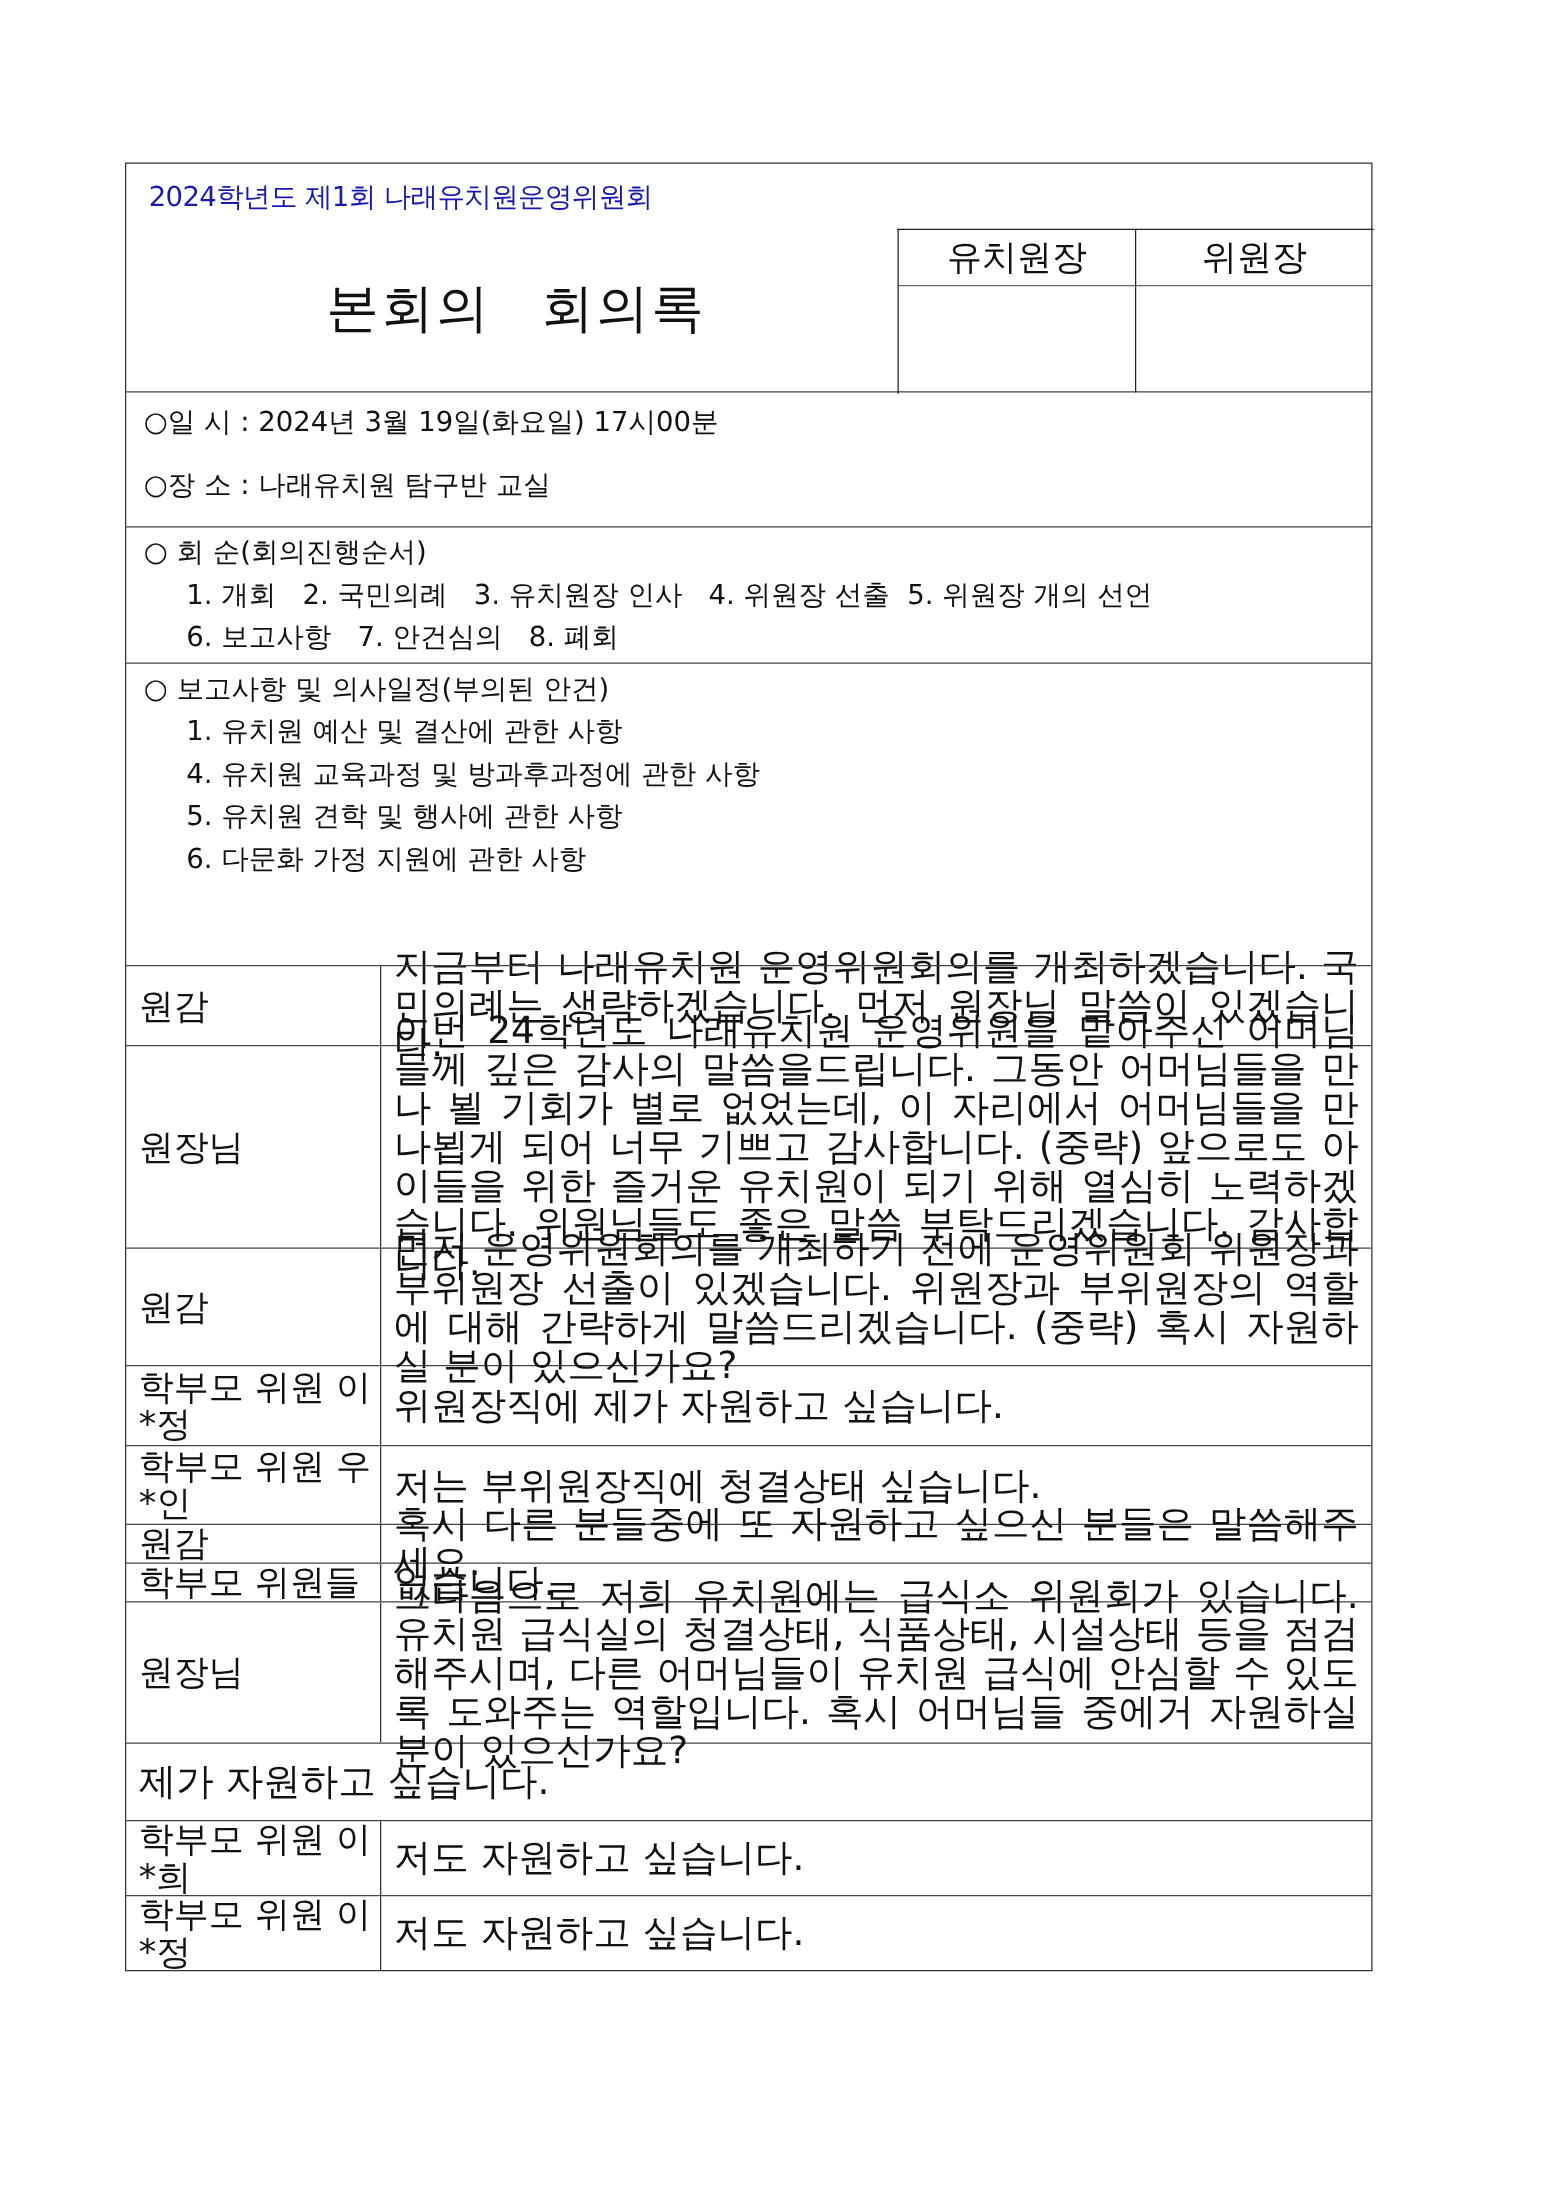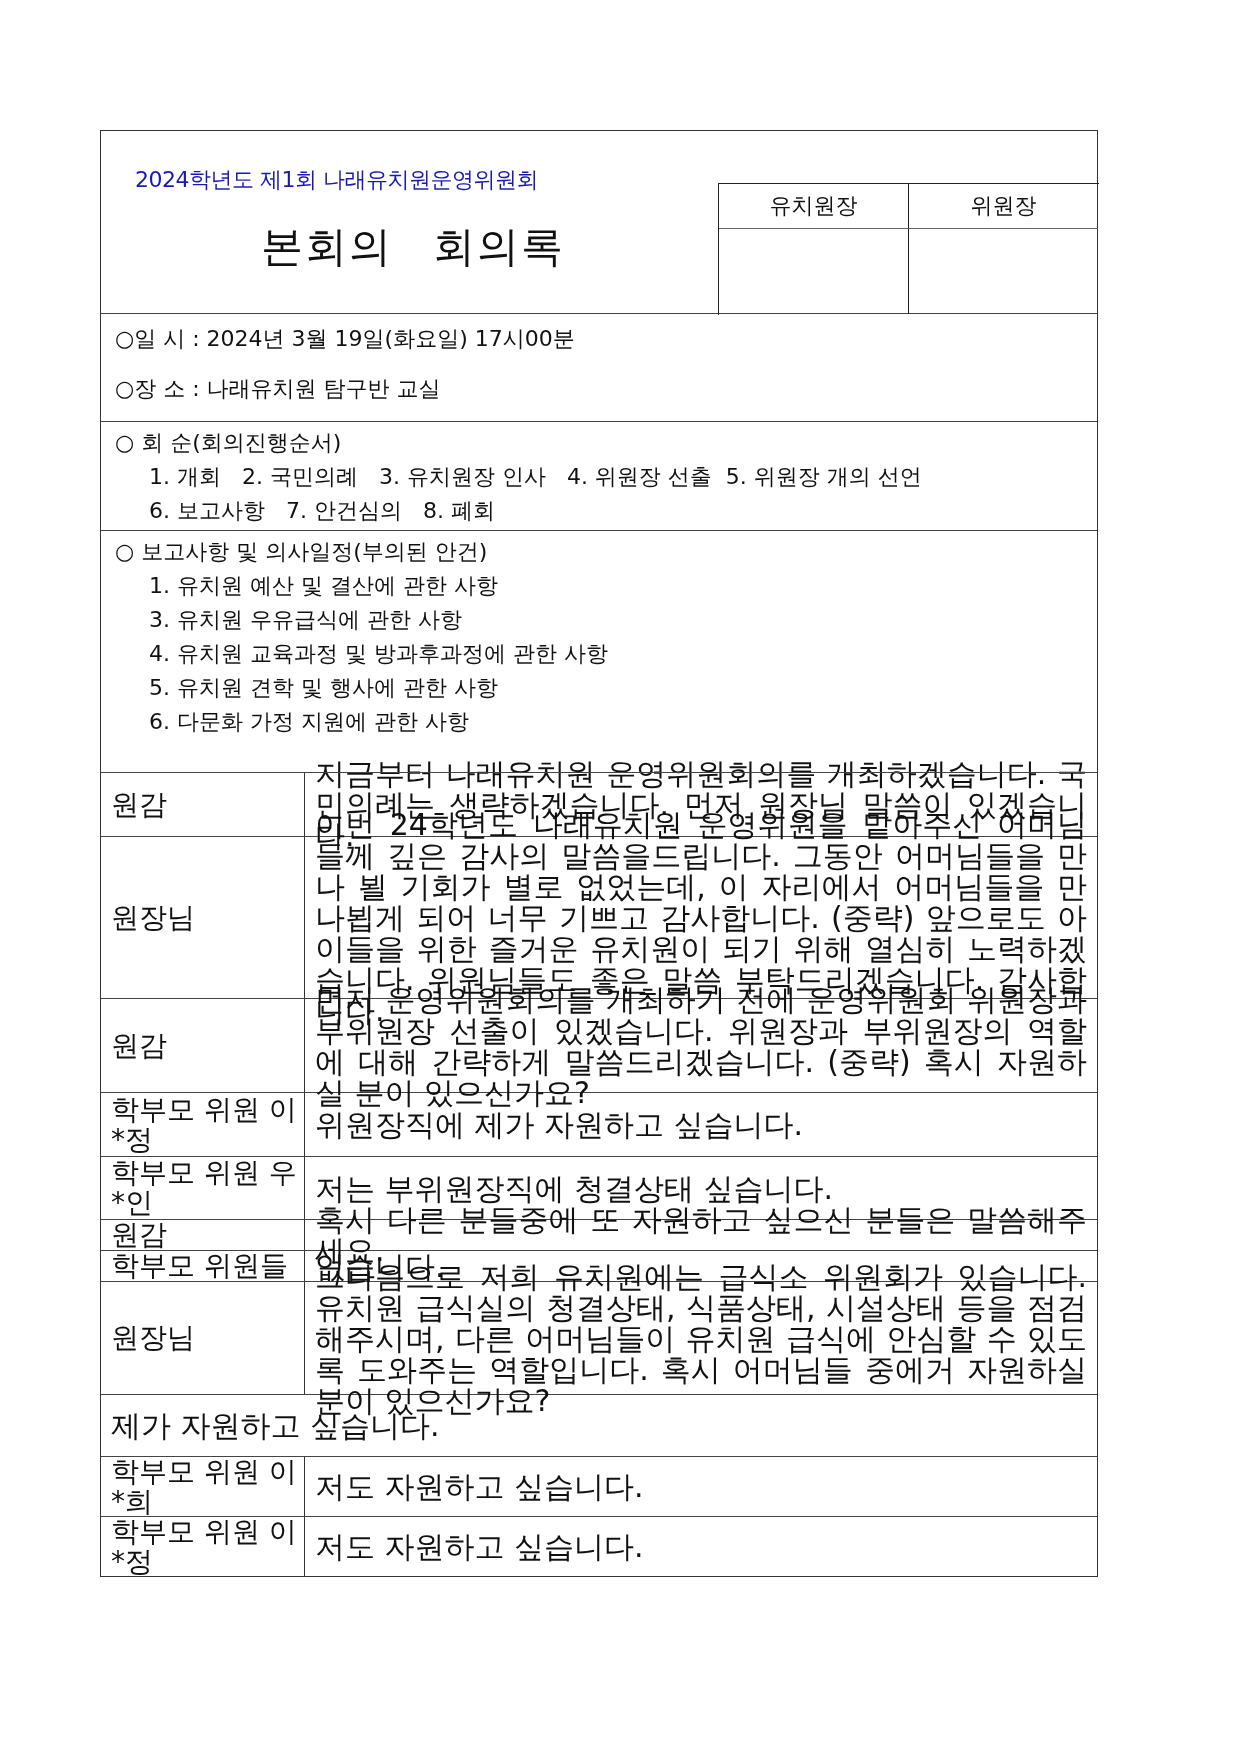--- a/index.html
+++ b/index.html
@@ -1,24 +1,24 @@
 <!DOCTYPE html>
 <html><head>
 <meta charset="utf-8">
 <style>
   html, body { margin:0; padding:0; background:#ffffff; }
   body { width:1240px; height:1753px; position:relative; font-family:"DejaVu Sans", sans-serif; color:#111; }
   .doc { position:absolute; left:100px; top:130px; width:998px; border:1.5px solid #333; box-sizing:border-box; }
   .sec { position:relative; border-bottom:1px solid #444; box-sizing:border-box; }
   .header { height:183px; }
-  .org-title { position:absolute; left:34px; top:12px; font-size:22px; color:#1a1ab0; letter-spacing:-0.5px;margin-top:22px; }
+  .org-title { position:absolute; left:18px; top:12px; font-size:22px; color:#1a1ab0; letter-spacing:-0.5px; }
   .main-title { position:absolute; left:160px; top:88px; font-family:"DejaVu Serif", serif; font-size:42px; letter-spacing:2px; }
   .main-title span { margin-right:40px;margin-top:12px; }
   .approval { position:absolute; left:617px; top:52px; width:380px; height:131px; border-left:1px solid #222; border-top:1px solid #222; display:grid; grid-template-columns:190px 189px; grid-template-rows:45px 85px; }
-  .approval div { border-right:1px solid #222; box-sizing:border-box; display:flex; align-items:center; justify-content:center; font-size:22px; }
+  .approval div { border-right:1px solid #222; box-sizing:border-box; display:flex; align-items:center; justify-content:center; font-size:28px; }
   .approval div:nth-child(2), .approval div:nth-child(4) { border-right:none; }
   .approval .h { border-bottom:1px solid #666; }
   .info { height:108px; padding:8px 0 0 14px; font-size:22px; }
   .info .line { height:50px; line-height:34px; }
   .list-sec { padding:4px 0 0 14px; font-size:22px; }
   .list-sec .hd { line-height:34px; }
   .list-sec .item { line-height:34px; padding-left:34px; }
   .order { height:109px; }
   .order .row { line-height:34px; padding-left:34px; white-space:pre; }
   .agenda { height:242px; }
@@ -52,21 +52,20 @@
 
   <div class="sec list-sec order">
     <div class="hd">○  회 순(회의진행순서)</div>
     <div class="row">1. 개회   2. 국민의례   3. 유치원장 인사   4. 위원장 선출  5. 위원장 개의 선언</div>
     <div class="row">6. 보고사항   7. 안건심의   8. 폐회</div>
   </div>
 
   <div class="sec list-sec agenda">
     <div class="hd">○  보고사항 및 의사일정(부의된 안건)</div>
     <div class="item">1. 유치원 예산 및 결산에 관한 사항</div>
-    <div class="item">3. 유치원 우유급식에 관한 사항</div>
     <div class="item">4. 유치원 교육과정 및 방과후과정에 관한 사항</div>
     <div class="item">5. 유치원 견학 및 행사에 관한 사항</div>
     <div class="item">6. 다문화 가정 지원에 관한 사항</div>
   </div>
 
   <div>
     <div class="row-d" style="height:64px">
       <div class="spk">원감</div>
       <div class="txt">지금부터 나래유치원 운영위원회의를 개최하겠습니다. 국민의례는 생략하겠습니다. 먼저 원장님 말씀이 있겠습니다.</div>
     </div>

